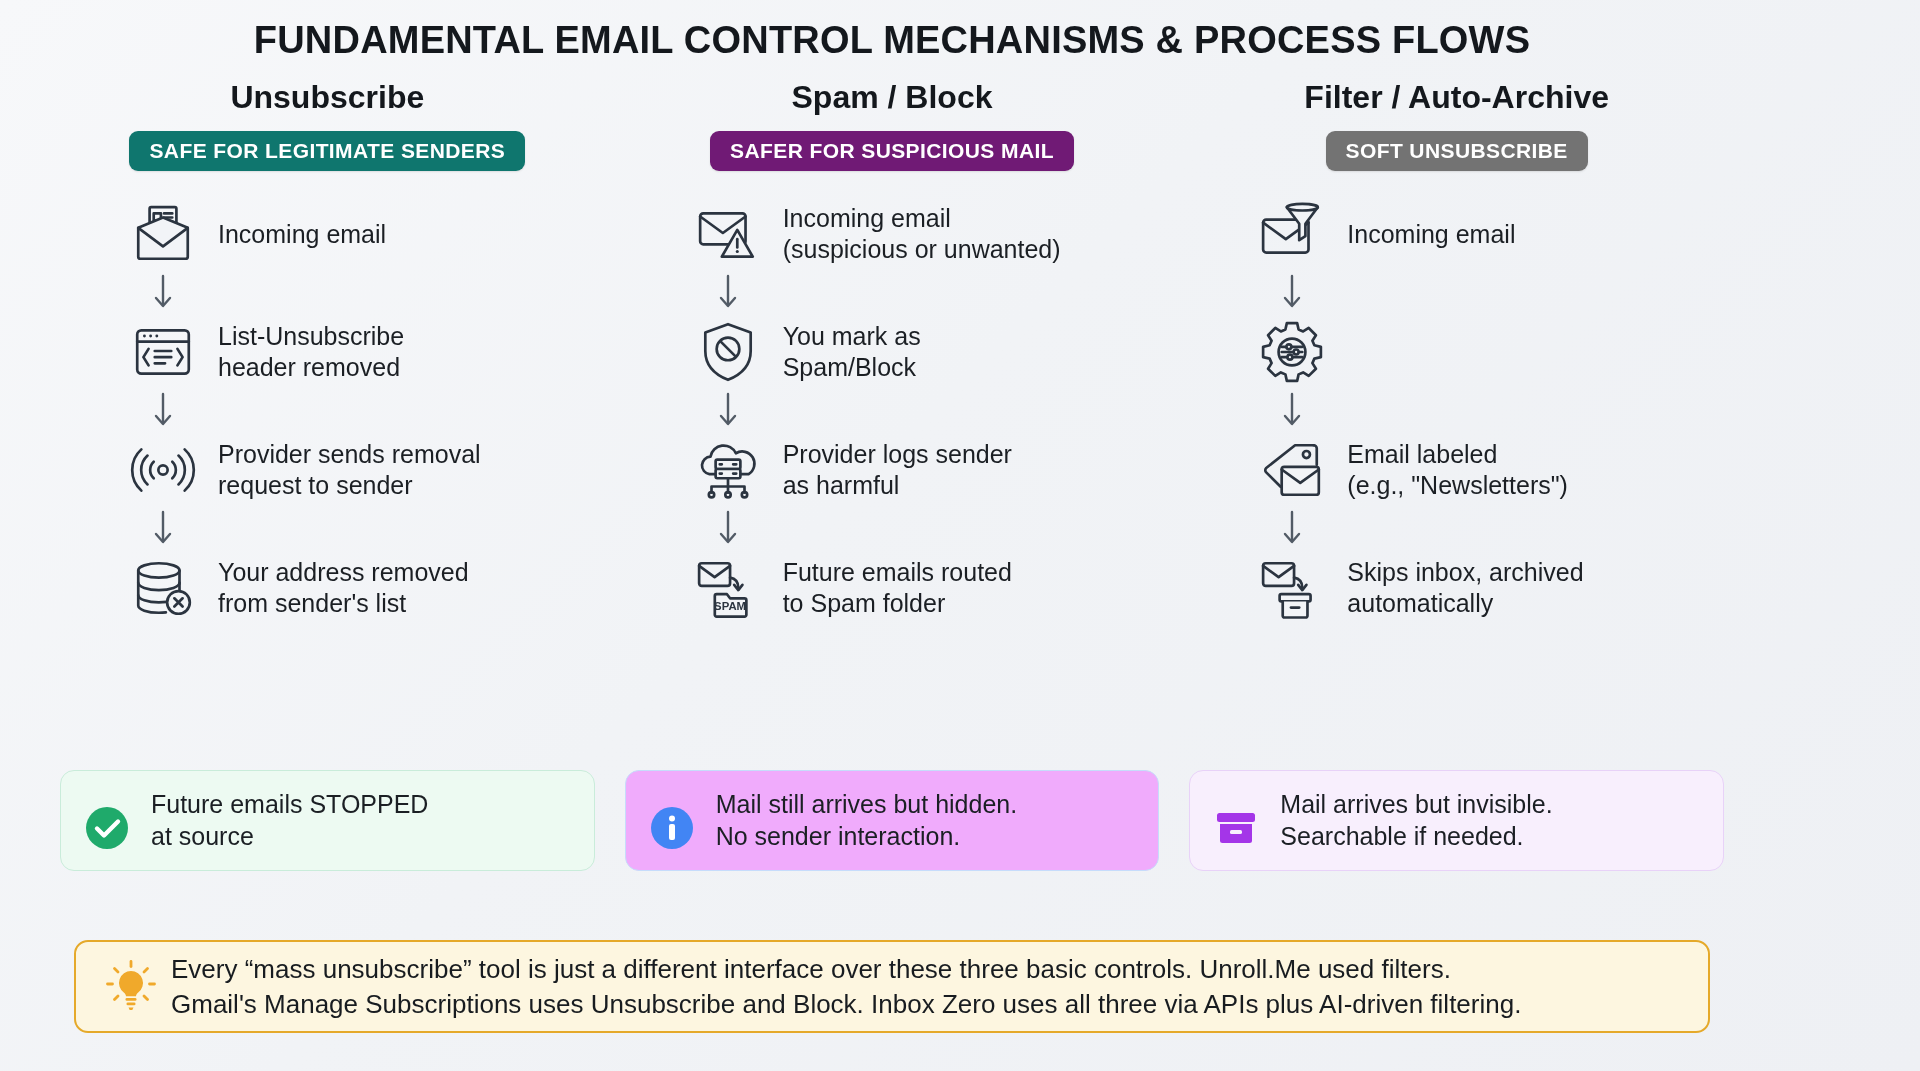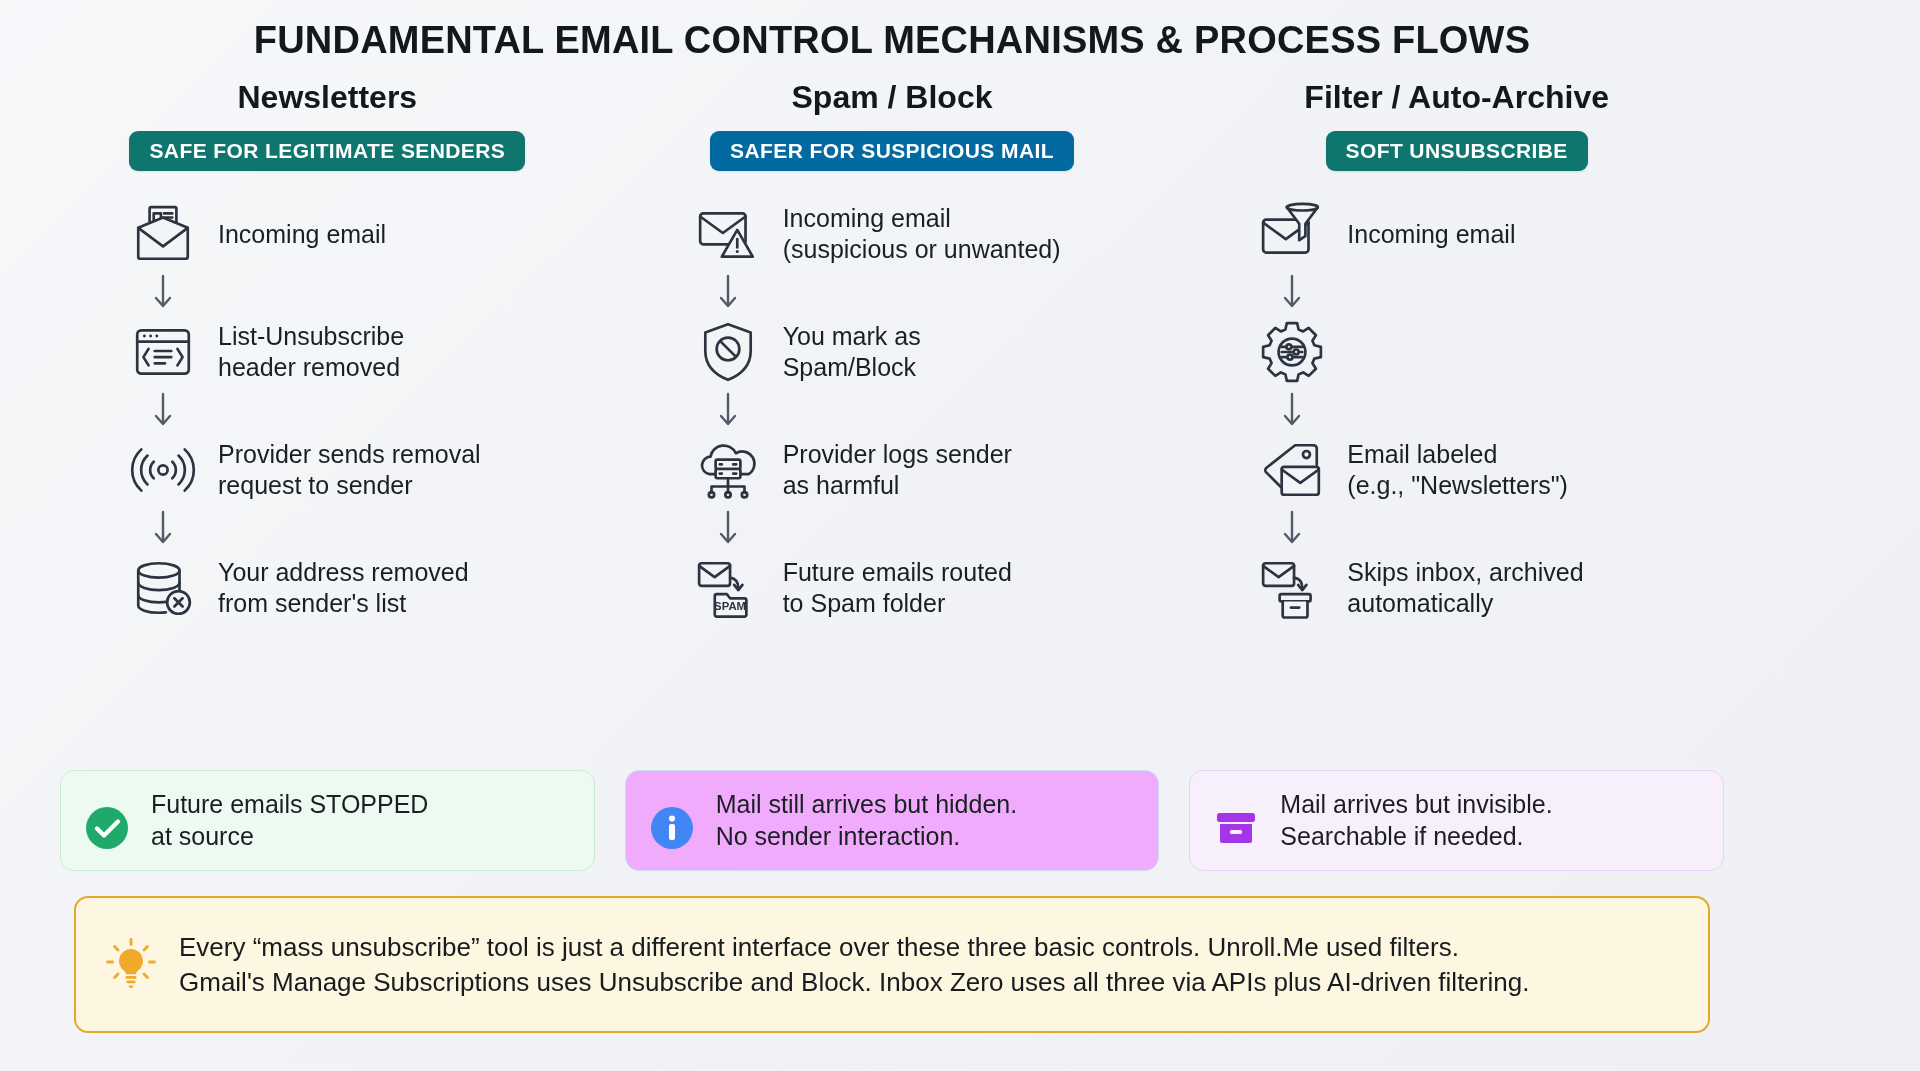--- a/index.html
+++ b/index.html
@@ -59,22 +59,22 @@
     color: #ffffff;
     font-size: 21px;
     font-weight: 700;
     letter-spacing: 0.4px;
     padding: 9px 20px 10px 20px;
     line-height: 1;
     white-space: nowrap;
     box-shadow: 0 1px 2px rgba(0,0,0,0.10);
   }
   .badge.green  { background: #0f766e; }
-  .badge.blue   { background: #0369a1; }
-  .badge.purple { background: #0f766e; text-align: center; }
+  .badge.blue   { background: #701a75; }
+  .badge.purple { background: #737373; text-align: center; }
 
   
   .steps {
     margin-top: 26px;
     width: 100%;
     display: flex;
     flex-direction: column;
     align-items: flex-start;
     padding-left: 66px;
     box-sizing: border-box;
@@ -146,25 +146,25 @@
 
   
   .footer-note {
     position: absolute;
     left: 74px;
     right: 74px;
     bottom: 38px;
     box-sizing: border-box;
     display: flex;
     align-items: center;
-    gap: 19px;
+    gap: 11px;
     background: #fdf6e0;
     border: 2px solid #e5a92a;
     border-radius: 14px;
-    padding: 32px 26px;
+    padding: 10px 26px;
   }
   .footer-icon {
     width: 58px;
     min-width: 58px;
     height: 58px;
     display: flex;
     align-items: center;
     justify-content: center;
   }
   .footer-text {
@@ -184,21 +184,21 @@
 </head>
 <body>
 
 <div class="page">
 
   <div class="title">FUNDAMENTAL EMAIL CONTROL MECHANISMS &amp; PROCESS FLOWS</div>
 
   <div class="columns">
 
     <div class="col">
-      <div class="col-title">Newsletters</div>
+      <div class="col-title">Unsubscribe</div>
       <div class="badge green">SAFE FOR LEGITIMATE SENDERS</div>
 
       <div class="col-body">
         <div class="steps">
 
           <div class="step">
             <span class="step-icon">
               <svg viewBox="0 0 64 64" fill="none" stroke="#2b3440" stroke-width="2.6" stroke-linecap="round" stroke-linejoin="round">
                 <rect x="19" y="6" width="26" height="28" rx="1.5"></rect>
                 <path d="M23 12h7v7h-7z"></path>

